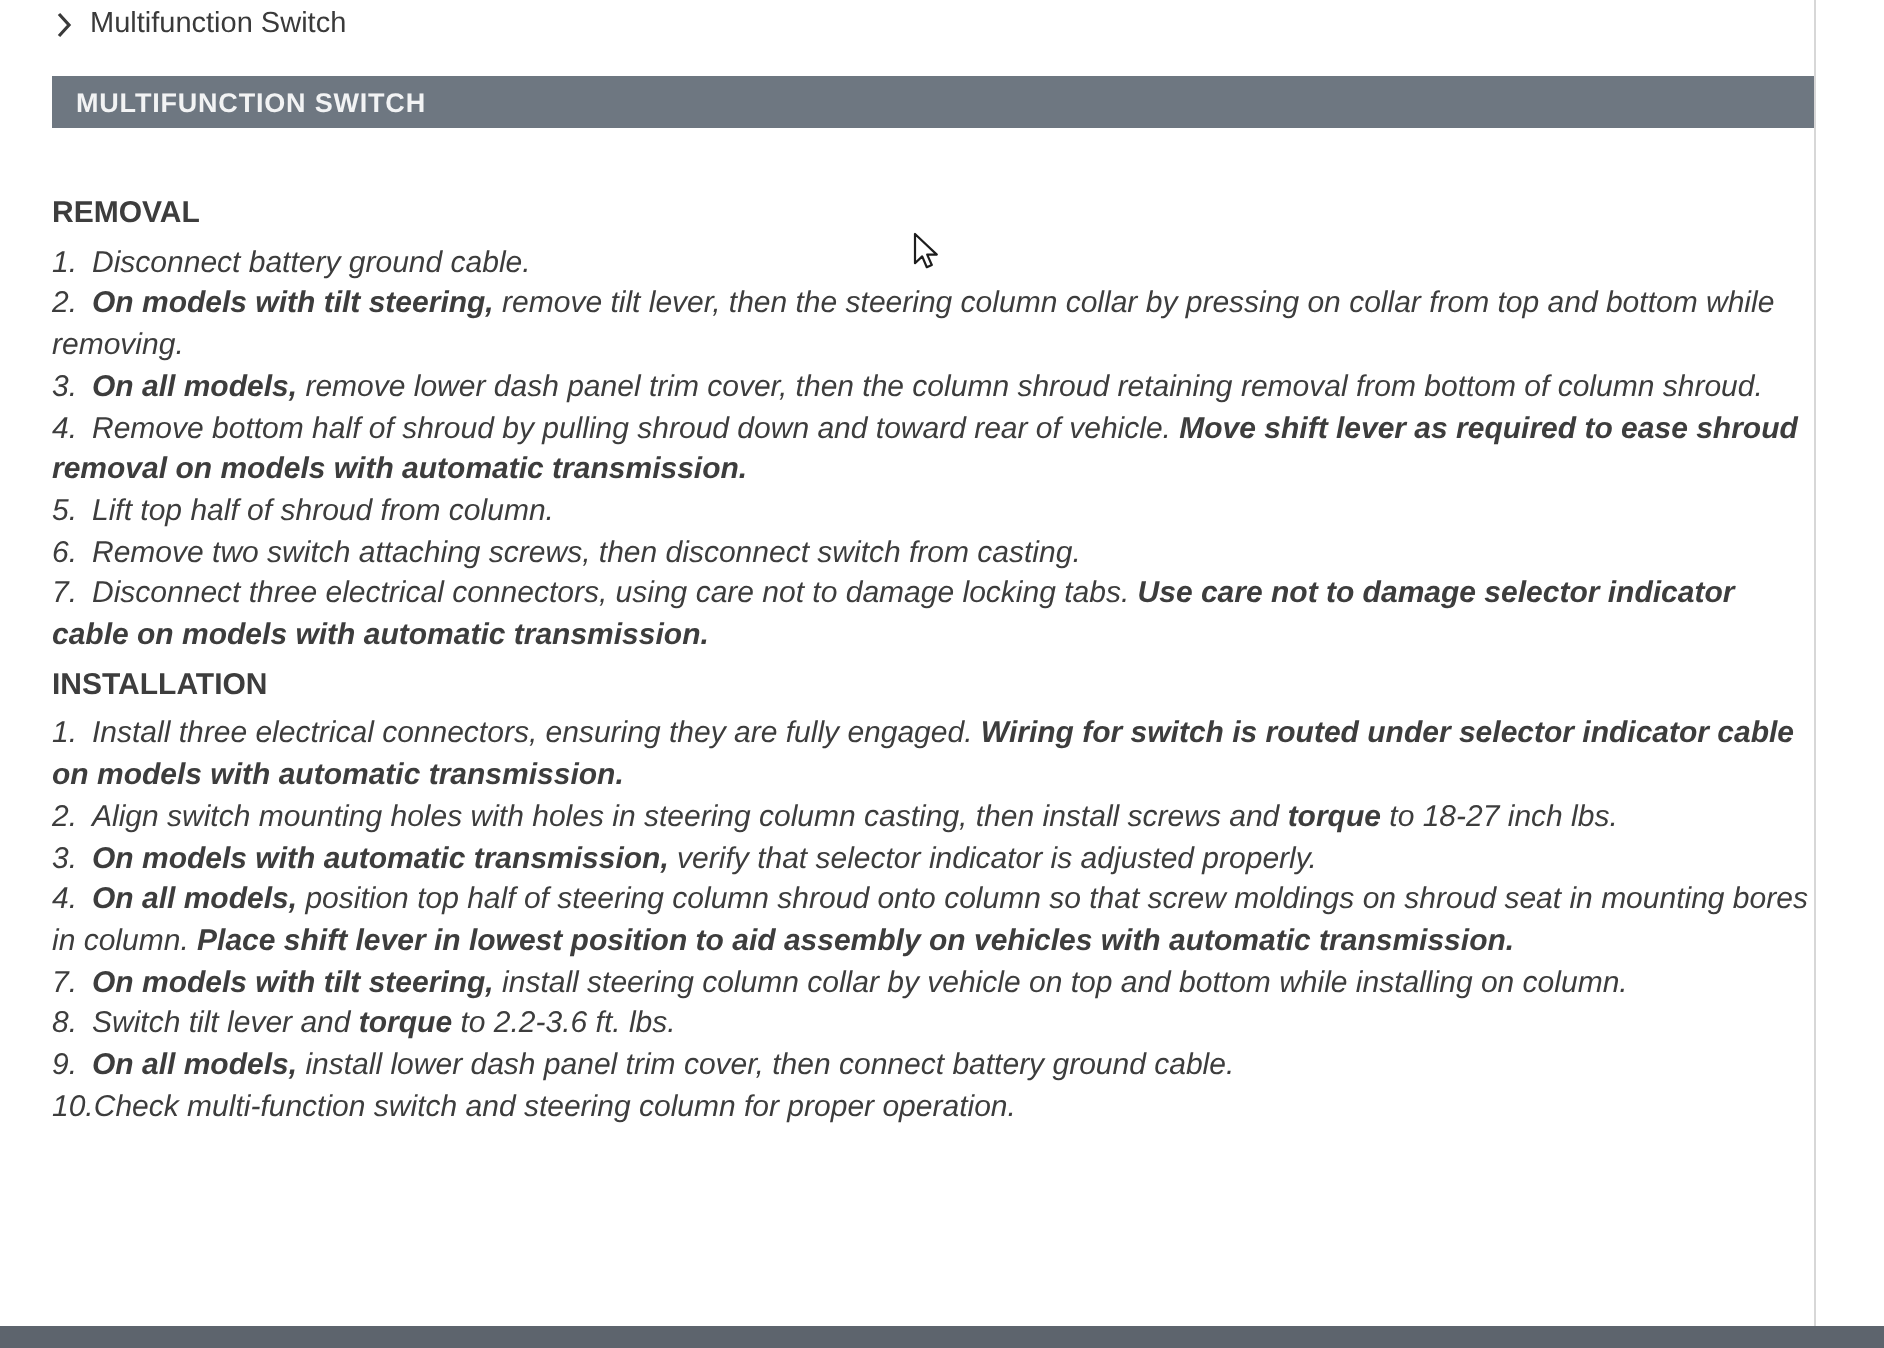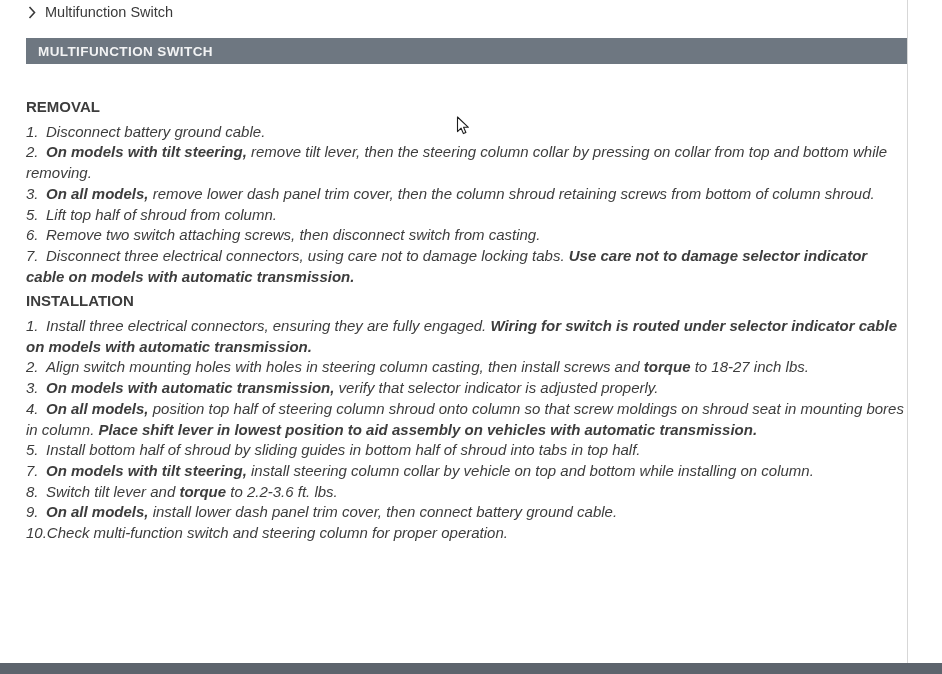--- a/index.html
+++ b/index.html
@@ -63,32 +63,32 @@
 
 <div class="title-bar" style="background: rgb(110, 119, 129); color: rgb(242, 243, 244);">
   <span>MULTIFUNCTION SWITCH</span>
 </div>
 
 <div class="content">
     <div class="section-heading">REMOVAL</div>
     <div>
       <p class="item"><span class="num">1.</span><span>Disconnect battery ground cable.</span></p>
       <p class="item"><span class="num">2.</span><span class="b">On models with tilt steering,</span><span> remove tilt lever, then the steering column collar by pressing on collar from top and bottom while removing.</span></p>
-      <p class="item"><span class="num">3.</span><span class="b">On all models,</span><span> remove lower dash panel trim cover, then the column shroud retaining screws from bottom of column shroud.</span></p>
+      <p class="item"><span class="num">3.</span><span class="b">On all models,</span><span> remove lower dash panel trim cover, then the column shroud retaining removal from bottom of column shroud.</span></p>
+      <p class="item"><span class="num">4.</span><span>Remove bottom half of shroud by pulling shroud down and toward rear of vehicle. </span><span class="b">Move shift lever as required to ease shroud removal on models with automatic transmission.</span></p>
       <p class="item"><span class="num">5.</span><span>Lift top half of shroud from column.</span></p>
       <p class="item"><span class="num">6.</span><span>Remove two switch attaching screws, then disconnect switch from casting.</span></p>
       <p class="item"><span class="num">7.</span><span>Disconnect three electrical connectors, using care not to damage locking tabs. </span><span class="b">Use care not to damage selector indicator cable on models with automatic transmission.</span></p>
     </div>
     <div class="section-heading">INSTALLATION</div>
     <div>
       <p class="item"><span class="num">1.</span><span>Install three electrical connectors, ensuring they are fully engaged. </span><span class="b">Wiring for switch is routed under selector indicator cable on models with automatic transmission.</span></p>
       <p class="item"><span class="num">2.</span><span>Align switch mounting holes with holes in steering column casting, then install screws and </span><span class="b">torque</span><span> to 18-27 inch lbs.</span></p>
       <p class="item"><span class="num">3.</span><span class="b">On models with automatic transmission,</span><span> verify that selector indicator is adjusted properly.</span></p>
       <p class="item"><span class="num">4.</span><span class="b">On all models,</span><span> position top half of steering column shroud onto column so that screw moldings on shroud seat in mounting bores in column. </span><span class="b">Place shift lever in lowest position to aid assembly on vehicles with automatic transmission.</span></p>
-      <p class="item"><span class="num">5.</span><span>Install bottom half of shroud by sliding guides in bottom half of shroud into tabs in top half.</span></p>
       <p class="item"><span class="num">7.</span><span class="b">On models with tilt steering,</span><span> install steering column collar by vehicle on top and bottom while installing on column.</span></p>
       <p class="item"><span class="num">8.</span><span>Switch tilt lever and </span><span class="b">torque</span><span> to 2.2-3.6 ft. lbs.</span></p>
       <p class="item"><span class="num">9.</span><span class="b">On all models,</span><span> install lower dash panel trim cover, then connect battery ground cable.</span></p>
       <p class="item"><span class="num">10.</span><span>Check multi-function switch and steering column for proper operation.</span></p>
     </div>
   </div>
 
 <div class="right-line"></div>
 <div class="bottom-bar" style="background: rgb(93, 100, 109);"></div>
 

